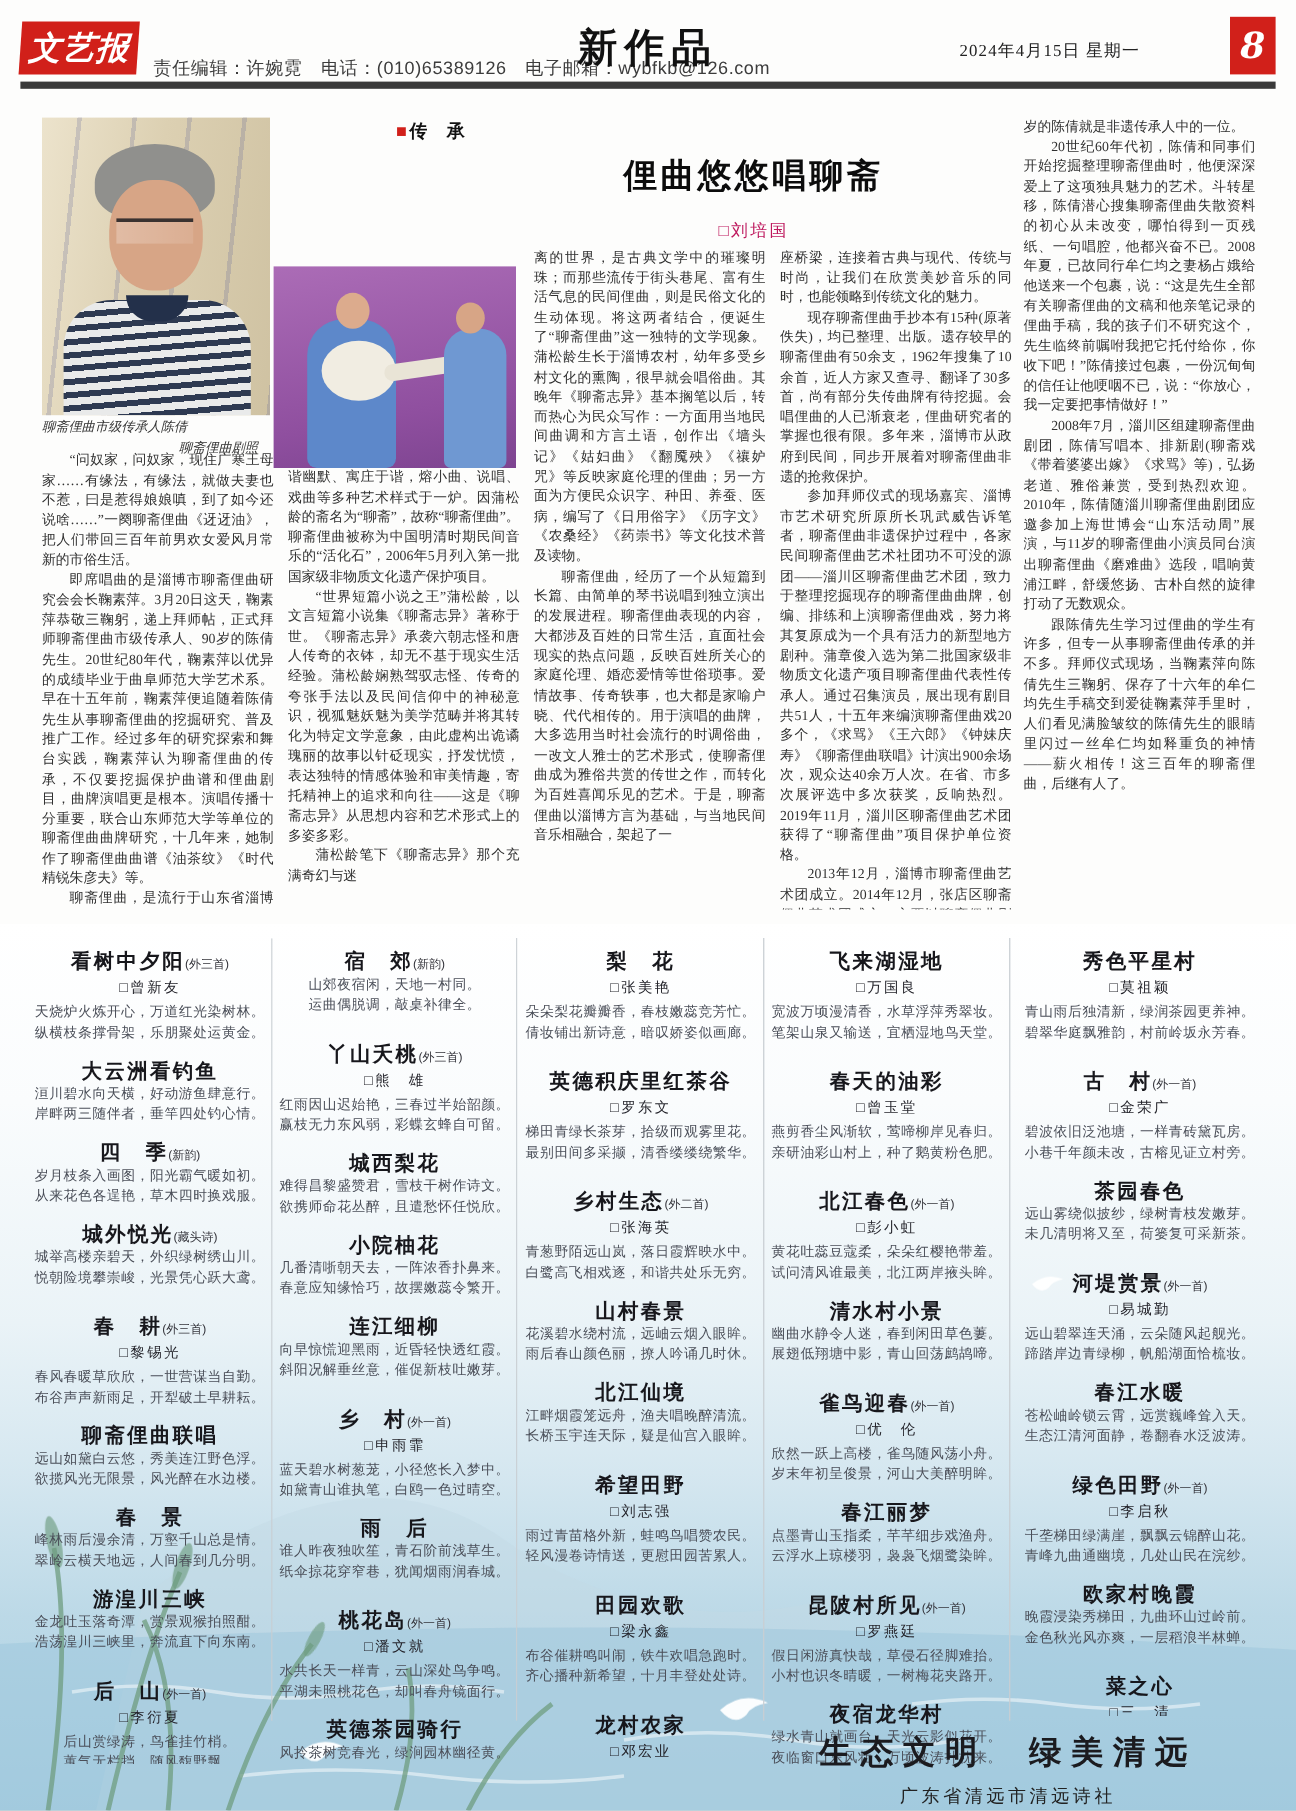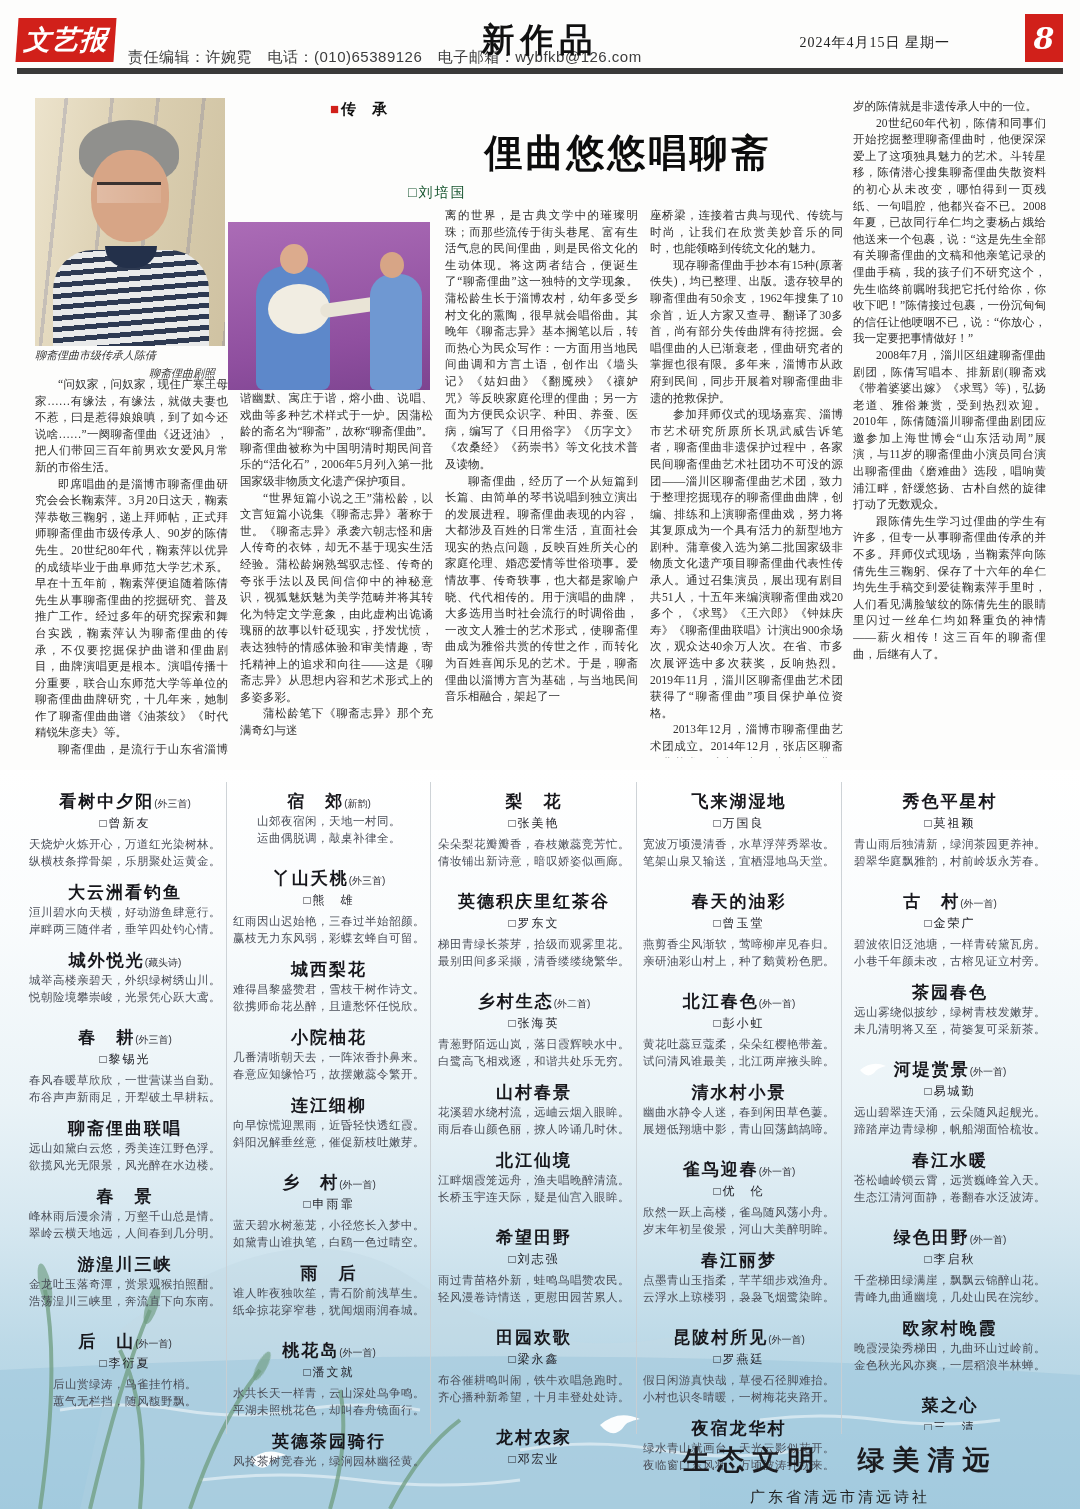--- a/index.html
+++ b/index.html
@@ -15,23 +15,23 @@
         letter-spacing:6px;font-family:"Liberation Sans","DejaVu Sans",sans-serif;color:#111;}
   .dateline{position:absolute;right:130px;top:34px;font-size:14px;color:#222;letter-spacing:1px;}
   .pagenum{position:absolute;right:17px;top:14px;width:38px;height:48px;background:#d1201a;color:#fff;
         display:flex;align-items:center;justify-content:center;font-size:30px;font-weight:bold;
         font-family:"DejaVu Serif",serif;font-style:italic;}
   .toprule{position:absolute;left:17px;right:17px;top:68px;height:6px;background:#3a3a3a;}
   
   .tag{position:absolute;left:330px;top:100px;font-family:"Liberation Sans",sans-serif;font-size:15px;
        font-weight:bold;color:#111;letter-spacing:6px;}
   .tag .sq{color:#d1201a;letter-spacing:2px;}
-  .art-title{position:absolute;left:408px;top:128px;width:440px;text-align:center;font-size:38px;font-weight:bold;
+  .art-title{position:absolute;left:408px;top:128px;width:440px;text-align:center;font-size:28px;font-weight:bold;
        font-family:Liberation Mono, monospace;letter-spacing:3px;color:#0c0c0c;}
-  .art-byline{position:absolute;left:408px;top:184px;width:440px;font-size:14px;color:#14532d;letter-spacing:2px;}
+  .art-byline{position:absolute;left:408px;top:184px;width:440px;text-align:center;font-size:14px;color:#be185d;letter-spacing:2px;}
   .photo{position:absolute;overflow:hidden;}
   .ph1{left:35px;top:98px;width:190px;height:248px;background:linear-gradient(100deg,#ece3cc,#dcd0b2 45%,#cfc2a2);}
   .ph1 .strokes{position:absolute;inset:0;background:repeating-linear-gradient(90deg,transparent 0 30px,rgba(86,92,150,.22) 30px 33px,transparent 33px 38px);transform:rotate(6deg) scale(1.2);}
   .ph1 .hair{position:absolute;left:44px;top:22px;width:100px;height:64px;background:#90908d;border-radius:50% 50% 40% 40%;}
   .ph1 .face{position:absolute;left:56px;top:52px;width:78px;height:92px;background:#d7a586;border-radius:46%;}
   .ph1 .glasses{position:absolute;left:62px;top:84px;width:64px;height:18px;border-top:3px solid #3a3230;
        background:linear-gradient(90deg,rgba(255,255,255,.25),rgba(255,255,255,.1));}
   .ph1 .shirt{position:absolute;left:18px;top:152px;width:156px;height:96px;border-radius:40px 40px 0 0;
        background:repeating-linear-gradient(175deg,#2e3a52 0 5px,#e9eaea 5px 11px);}
   .ph1 .collar{position:absolute;left:70px;top:148px;width:52px;height:22px;background:#23304a;border-radius:0 0 26px 26px;}
@@ -177,20 +177,25 @@
           <div class="pauthor">□曾新友</div>
           <div class="pline">天烧炉火炼开心，万道红光染树林。</div>
           <div class="pline">纵横枝条撑骨架，乐朋聚处运黄金。</div>
         </div>
         <div class="poem">
           <h3 class="ptitle">大云洲看钓鱼</h3>
           <div class="pline">洹川碧水向天横，好动游鱼肆意行。</div>
           <div class="pline">岸畔两三随伴者，垂竿四处钓心情。</div>
         </div>
         <div class="poem">
+          <h3 class="ptitle">四　季<span class="pnote">(新韵)</span></h3>
+          <div class="pline">岁月枝条入画图，阳光霸气暖如初。</div>
+          <div class="pline">从来花色各逞艳，草木四时换戏服。</div>
+        </div>
+        <div class="poem">
           <h3 class="ptitle">城外悦光<span class="pnote">(藏头诗)</span></h3>
           <div class="pline">城举高楼亲碧天，外织绿树绣山川。</div>
           <div class="pline">悦朝险境攀崇峻，光景凭心跃大鸢。</div>
         </div>
         <div class="poem group">
           <h3 class="ptitle">春　耕<span class="pnote">(外三首)</span></h3>
           <div class="pauthor">□黎锡光</div>
           <div class="pline">春风春暖草欣欣，一世营谋当自勤。</div>
           <div class="pline">布谷声声新雨足，开犁破土早耕耘。</div>
         </div>

